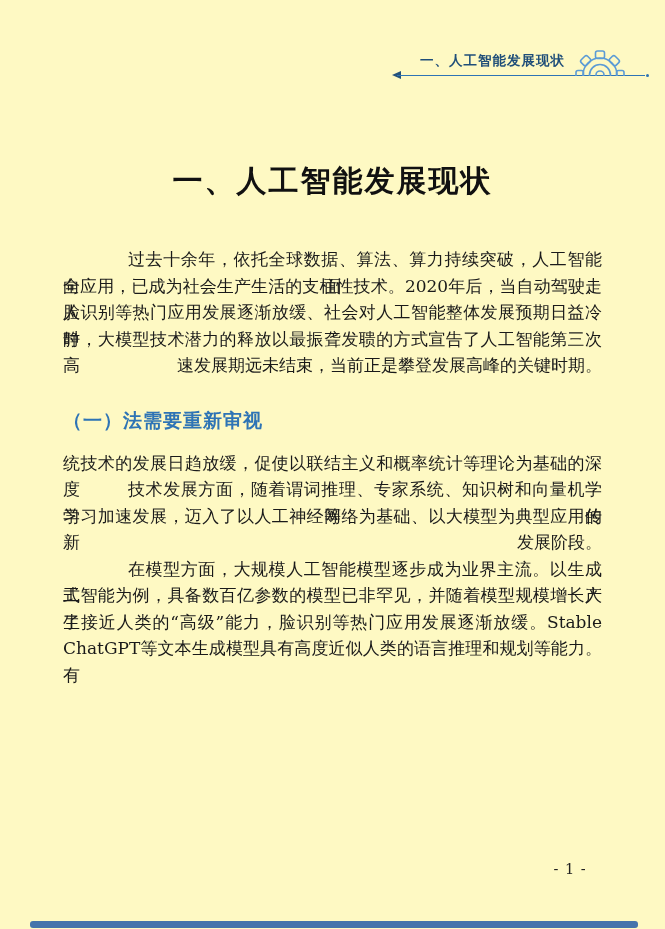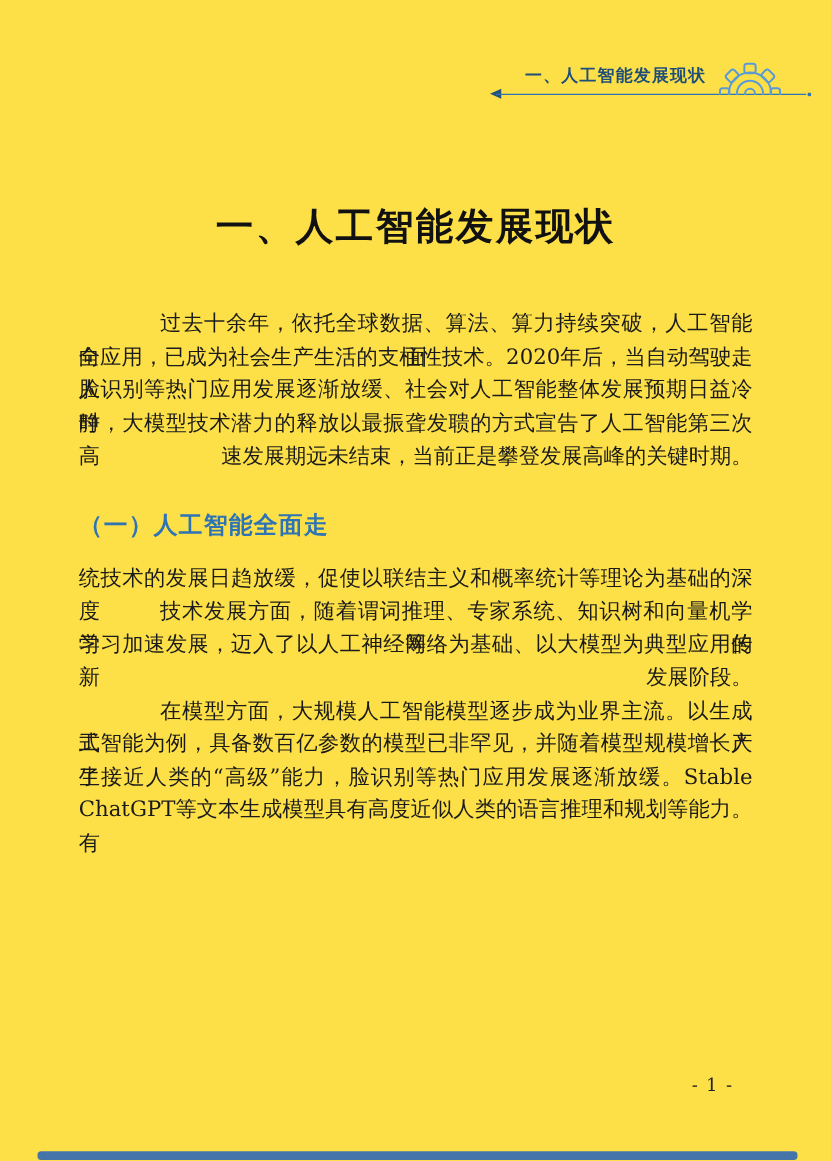--- a/index.html
+++ b/index.html
@@ -1,19 +1,19 @@
 <!DOCTYPE html>
 <html style="--accent: #2e74b5; --heading: #2e74b5; --header-text: #1f4e79; --bottom-bar: #4574ab;"><head>
 <meta charset="utf-8">
 <style>
   html,body{margin:0;padding:0;background:#ffffff;}
   .page{
     position:relative;
     width:665px;height:929px;
-    background:#fde047;
+    background:#fef9c3;
     overflow:hidden;
     font-family:"DejaVu Serif","Liberation Serif",serif;
     color:#1a1a1a;
   }
   
   .running-title{
     position:absolute;top:52px;right:100px;
     font-size:13.5px;font-weight:bold;letter-spacing:1px;
     color:var(--header-text,#1f4e79);
     white-space:nowrap;
@@ -101,21 +101,21 @@
   <div class="doc-title">一、人工智能发展现状</div>
 
   <div class="content">
       <div>
         <div class="line first just">过去十余年，依托全球数据、算法、算力持续突破，人工智能全面走</div>
         <div class="line just">向应用，已成为社会生产生活的支柱性技术。2020年后，当自动驾驶、人</div>
         <div class="line just">脸识别等热门应用发展逐渐放缓、社会对人工智能整体发展预期日益冷静</div>
         <div class="line just">时，大模型技术潜力的释放以最振聋发聩的方式宣告了人工智能第三次高</div>
         <div class="line">速发展期远未结束，当前正是攀登发展高峰的关键时期。</div>
       </div>
-      <div class="section-heading">（一）人工智能全面走</div>
+      <div class="section-heading">（一）法需要重新审视</div>
       <div>
         <div class="line just">统技术的发展日趋放缓，促使以联结主义和概率统计等理论为基础的深度</div>
         <div class="line first just">技术发展方面，随着谓词推理、专家系统、知识树和向量机学习等传</div>
         <div class="line just">学习加速发展，迈入了以人工神经网络为基础、以大模型为典型应用的新</div>
         <div class="line">发展阶段。</div>
       </div>
       <div>
         <div class="line first just">在模型方面，大规模人工智能模型逐步成为业界主流。以生成式人</div>
         <div class="line just">工智能为例，具备数百亿参数的模型已非罕见，并随着模型规模增长产生</div>
         <div class="line just">了接近人类的“高级”能力，脸识别等热门应用发展逐渐放缓。Stable</div>

